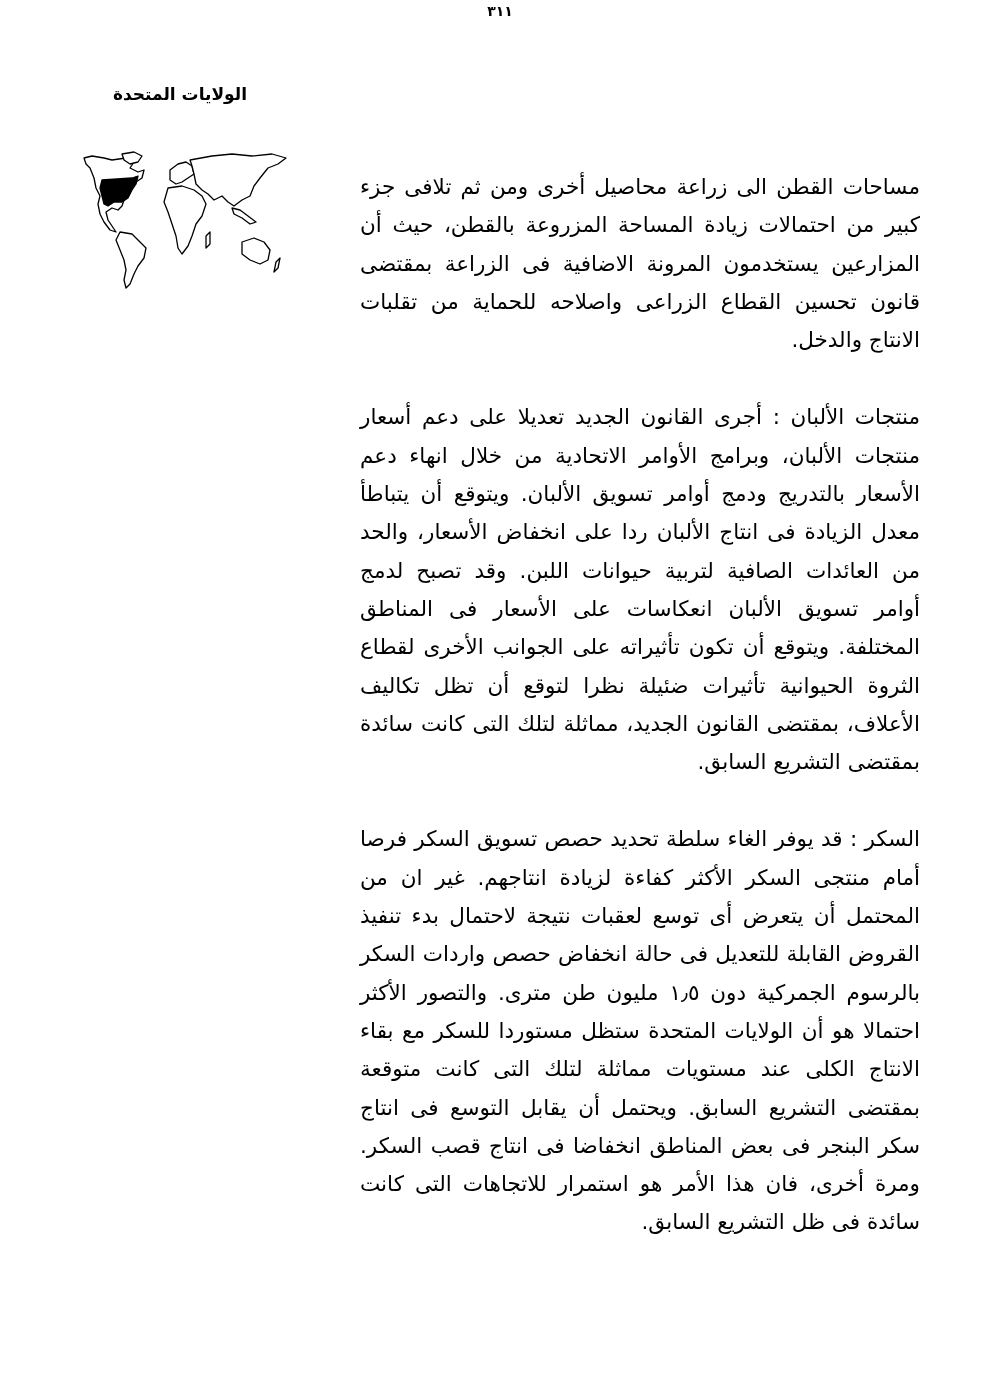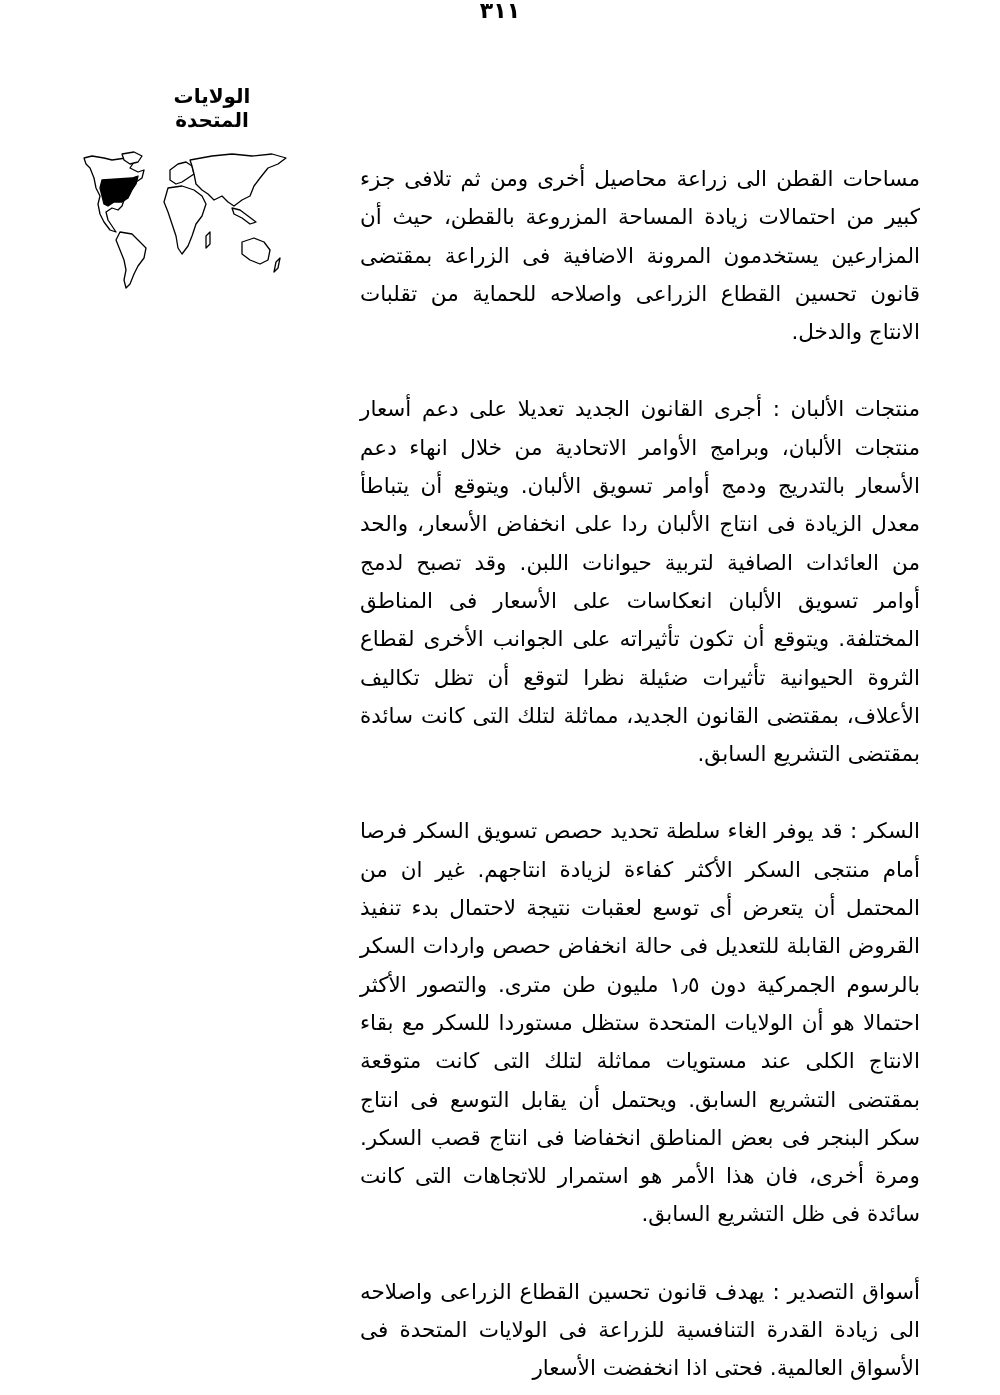--- a/index.html
+++ b/index.html
@@ -14,35 +14,34 @@
     overflow: hidden;
     font-family: "DejaVu Sans", sans-serif;
     color: #000000;
   }
   .page-number {
     position: absolute;
     top: 0;
     left: 440px;
     width: 120px;
     text-align: center;
-    font-size: 22px;
+    font-size: 14px;
     font-weight: bold;
     line-height: 22px;
     direction: rtl;
   }
   .region-title {
     position: absolute;
     top: 84px;
     left: 110px;
     width: 140px;
     text-align: center;
-    font-size: 20px;
+    font-size: 17px;
     font-weight: bold;
     direction: rtl;
-    margin-left: 32px;
   }
   .world-map {
     position: absolute;
     top: 150px;
     left: 82px;
     width: 205px;
     height: 140px;
   }
   .body-column {
     position: absolute;
@@ -50,21 +49,21 @@
     left: 360px;
     width: 560px;
     direction: rtl;
     text-align: justify;
     text-align-last: right;
     font-size: 21.5px;
     line-height: 38.3px;
     font-weight: 500;
   }
   .para {
-    margin: 8px 0 39px 0;
+    margin: 16px 0 39px 0;
   }
   .para .lead {
     font-weight: normal;
   }
 </style>
 </head>
 <body>
 
 <div class="page-number">٣١١</div>
 
@@ -100,16 +99,13 @@
 <div class="body-column">
   <p class="para">
     <span>مساحات القطن الى زراعة محاصيل أخرى ومن ثم تلافى جزء كبير من احتمالات زيادة المساحة المزروعة بالقطن، حيث أن المزارعين يستخدمون المرونة الاضافية فى الزراعة بمقتضى قانون تحسين القطاع الزراعى واصلاحه للحماية من تقلبات الانتاج والدخل.</span>
   </p>
   <p class="para">
     <span class="lead">منتجات الألبان</span><span> : </span><span>أجرى القانون الجديد تعديلا على دعم أسعار منتجات الألبان، وبرامج الأوامر الاتحادية من خلال انهاء دعم الأسعار بالتدريج ودمج أوامر تسويق الألبان. ويتوقع أن يتباطأ معدل الزيادة فى انتاج الألبان ردا على انخفاض الأسعار، والحد من العائدات الصافية لتربية حيوانات اللبن. وقد تصبح لدمج أوامر تسويق الألبان انعكاسات على الأسعار فى المناطق المختلفة. ويتوقع أن تكون تأثيراته على الجوانب الأخرى لقطاع الثروة الحيوانية تأثيرات ضئيلة نظرا لتوقع أن تظل تكاليف الأعلاف، بمقتضى القانون الجديد، مماثلة لتلك التى كانت سائدة بمقتضى التشريع السابق.</span>
   </p>
   <p class="para">
     <span class="lead">السكر</span><span> : </span><span>قد يوفر الغاء سلطة تحديد حصص تسويق السكر فرصا أمام منتجى السكر الأكثر كفاءة لزيادة انتاجهم. غير ان من المحتمل أن يتعرض أى توسع لعقبات نتيجة لاحتمال بدء تنفيذ القروض القابلة للتعديل فى حالة انخفاض حصص واردات السكر بالرسوم الجمركية دون ١٫٥ مليون طن مترى. والتصور الأكثر احتمالا هو أن الولايات المتحدة ستظل مستوردا للسكر مع بقاء الانتاج الكلى عند مستويات مماثلة لتلك التى كانت متوقعة بمقتضى التشريع السابق. ويحتمل أن يقابل التوسع فى انتاج سكر البنجر فى بعض المناطق انخفاضا فى انتاج قصب السكر. ومرة أخرى، فان هذا الأمر هو استمرار للاتجاهات التى كانت سائدة فى ظل التشريع السابق.</span>
   </p>
-  <p class="para">
-    <span class="lead">أسواق التصدير</span><span> : </span><span>يهدف قانون تحسين القطاع الزراعى واصلاحه الى زيادة القدرة التنافسية للزراعة فى الولايات المتحدة فى الأسواق العالمية. فحتى اذا انخفضت الأسعار</span>
-  </p>
 </div>
 
 </body></html>

